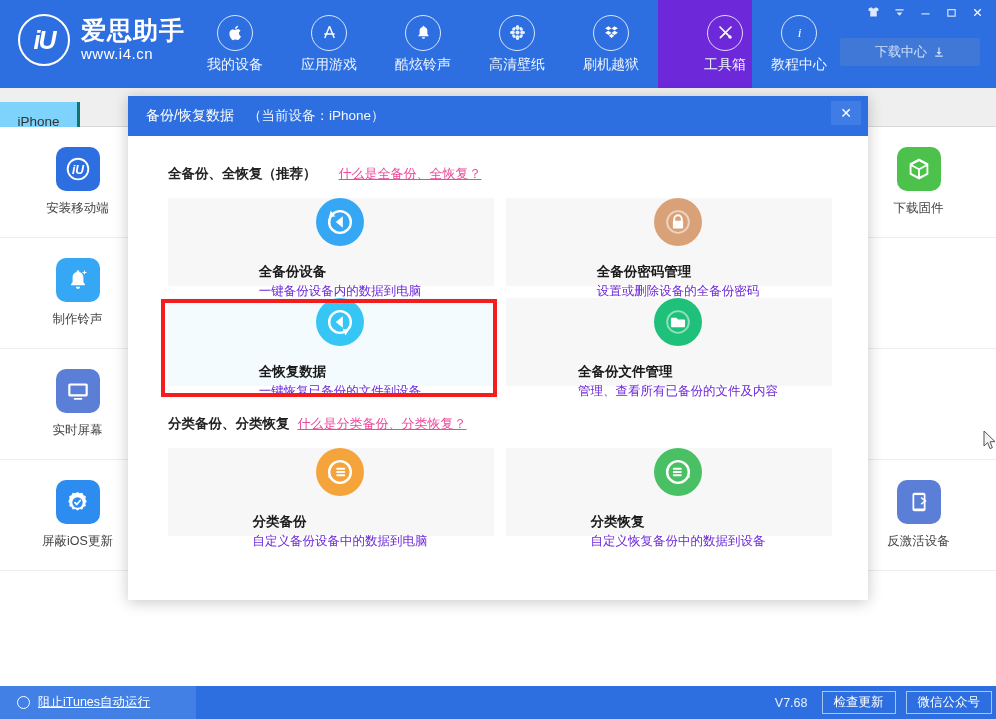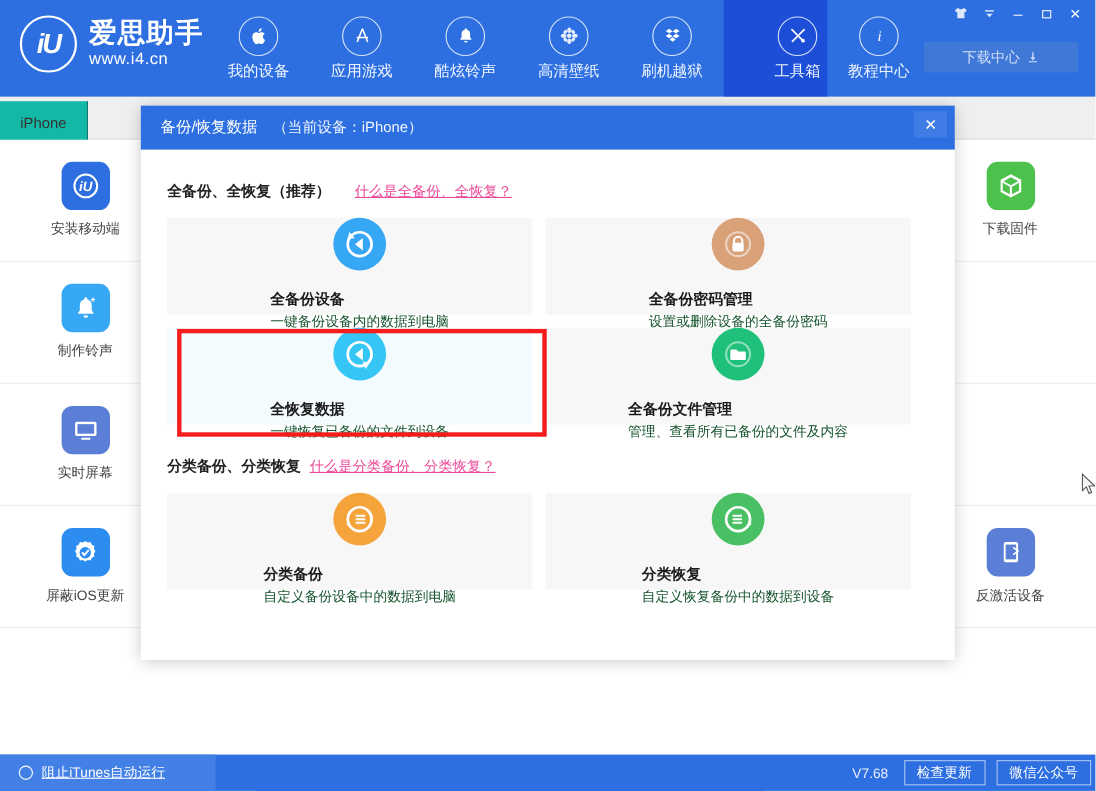--- a/index.html
+++ b/index.html
@@ -35,21 +35,21 @@
   }
   .brand-txt { color:#fff; }
   .brand-name { font-size:25px; font-weight:bold; letter-spacing:1px; line-height:1.05; }
   .brand-url { font-size:15px; letter-spacing:0.5px; line-height:1.2; margin-top:1px;}
 
   .navs { position:absolute; left:188px; top:0; height:88px; display:flex; }
   .nav-item {
     width:94px; height:88px; display:flex; flex-direction:column;
     align-items:center; justify-content:center; gap:5px; cursor:pointer;
   }
-  .nav-item.active { background:#1d4ed8;padding-left:40px; }
+  .nav-item.active { background:#6d28d9;padding-left:40px; }
   .nav-ic {
     width:36px; height:36px; border-radius:50%;
     border:1.5px solid rgba(255,255,255,.82);
     display:flex; align-items:center; justify-content:center;
   }
   .nav-ic svg { display:block; }
   .nav-lbl { color:#eef4ff; font-size:14px; }
 
   .dlcenter {
     position:absolute; right:16px; top:38px; width:140px; height:28px;
@@ -57,24 +57,24 @@
     display:flex; align-items:center; justify-content:center; gap:6px;
     color:#cfe0fb; font-size:13px; cursor:pointer;
   }
 
   
   .tabstrip {
     position:absolute; left:0; top:88px; width:996px; height:39px;
     background:#efefef; border-bottom:1px solid #d8d8d8;
   }
   .tab {
-    position:absolute; left:0; top:4px; width:80px; height:39px;
-    background:#14b8a6; display:flex; align-items:center; justify-content:center;
+    position:absolute; left:0; top:14px; width:80px; height:39px;
+    background:#7dd3fc; display:flex; align-items:center; justify-content:center;
     font-size:13.5px; color:#333; cursor:pointer;
-    border-right:1px solid #0f766e;
+    border-right:3px solid #0f766e;
   }
 
   
   .content { position:absolute; left:0; top:127px; width:996px; height:559px; background:#fff; }
   .grid-col { position:absolute; top:0; width:155px; }
   .grid-col.left { left:0; }
   .grid-col.right { right:0; }
   .tool-cell {
     height:111px; display:flex; flex-direction:column; align-items:center;
     justify-content:center; gap:9px; border-bottom:1px solid #ededed; cursor:pointer;
@@ -90,36 +90,36 @@
   .modal-head {
     height:40px; background:#2d6fe0; color:#fff;
     display:flex; align-items:center; padding-left:18px; font-size:14px;
   }
   .modal-head .sub { margin-left:14px; font-size:13.5px; color:#f0f5ff; }
   .modal-close {
     position:absolute; right:7px; top:5px; width:30px; height:24px;
     background:#3f7ce6; color:#fff; font-size:14px;
     display:flex; align-items:center; justify-content:center; cursor:pointer;
   }
-  .modal-body { padding:29px 36px 0 24px; position:relative; }
+  .modal-body { padding:29px 36px 0 40px; position:relative; }
 
   .sec-head { display:flex; align-items:baseline; gap:22px; margin-bottom:15px; }
   .sec-title { font-size:13.5px; color:#222; font-weight:bold; }
   .sec-link { font-size:13px; color:#ec4899; text-decoration:underline; cursor:pointer; }
 
   .cards { display:flex; gap:12px; }
   .card {
     width:332px; height:88px; background:#f7f7f7;
     display:flex; align-items:center; gap:16px; padding-left:18px; cursor:pointer;flex-direction:column;
   }
   .card.hl { background:#f4fbfe; }
   .card-ic { width:48px; height:48px; border-radius:50%; flex:none;
              display:flex; align-items:center; justify-content:center; }
   .card-t { font-size:13.5px; color:#1a1a1a; font-weight:bold; line-height:1.55; }
-  .card-d { font-size:12.5px; color:#14532d; line-height:1.55; }
+  .card-d { font-size:12.5px; color:#6d28d9; line-height:1.55;font-family:Liberation Mono, monospace; }
 
   .sec2 { margin-top:29px;gap:8px; }
 
   .redbox {
     position:absolute; left:161px; top:299px; width:336px; height:98px;
     border:4px solid #f41c1c; pointer-events:none; z-index:30;
   }
 
   
   .statusbar {

